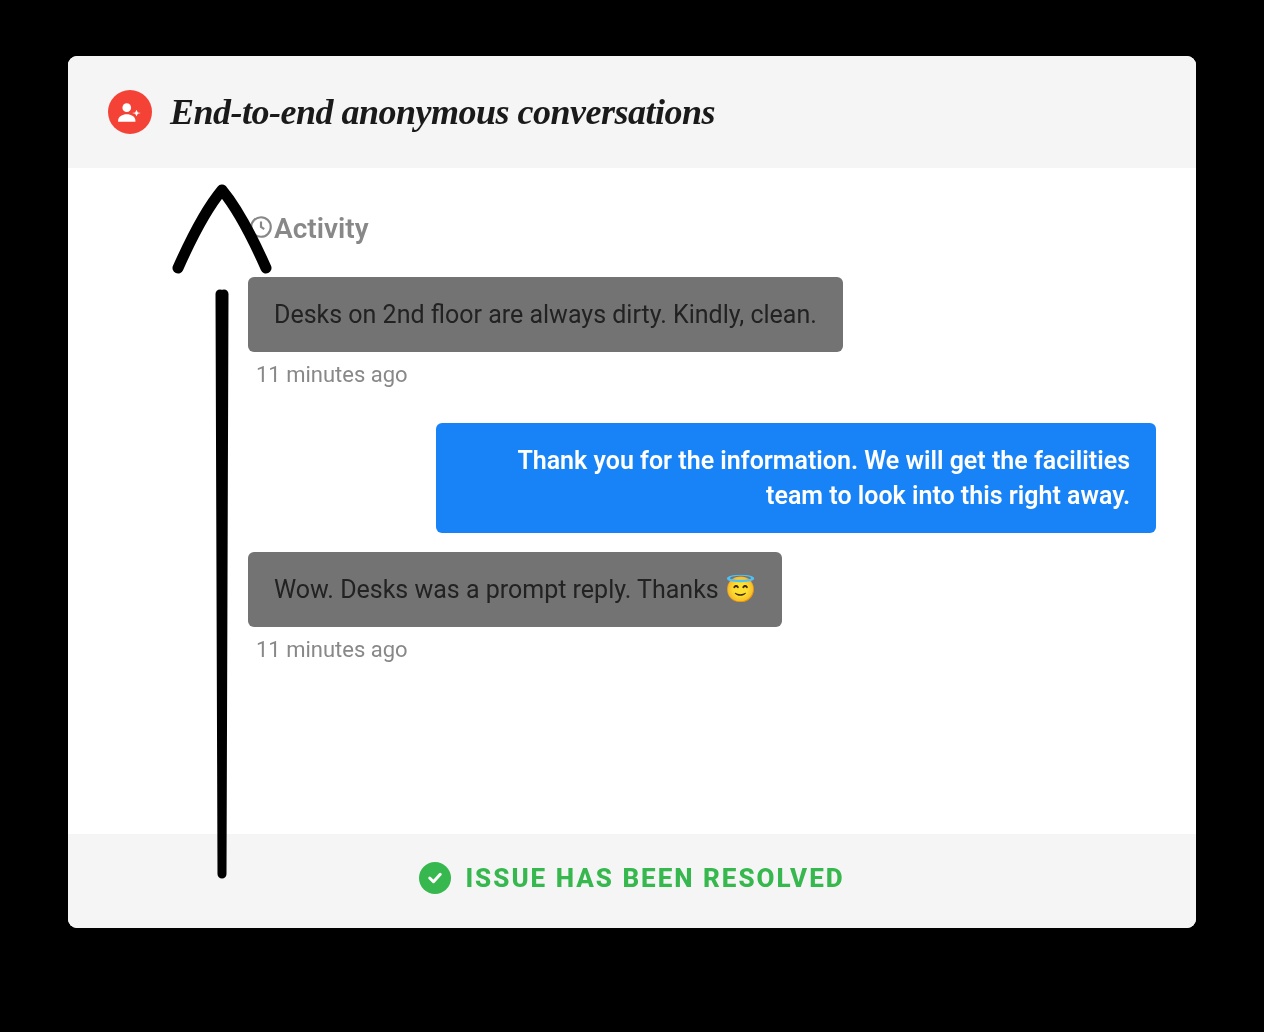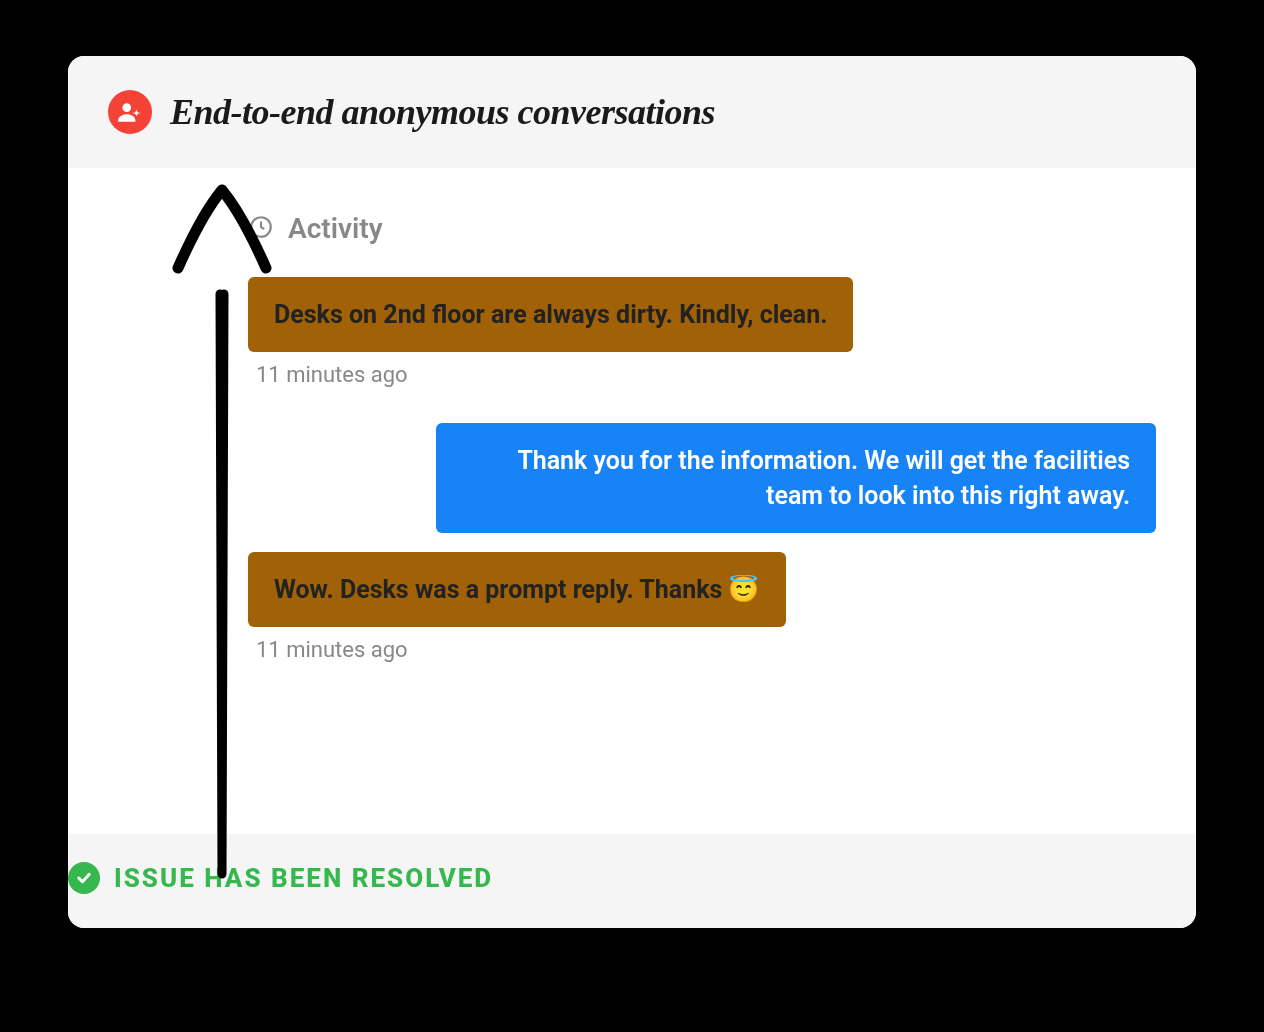--- a/index.html
+++ b/index.html
@@ -10,21 +10,21 @@
       font-family: -apple-system, BlinkMacSystemFont, "Segoe UI", Roboto, "Helvetica Neue", Arial, sans-serif;
       position: relative;
     }
     .card {
       position: absolute;
       top: 56px;
       left: 68px;
       width: 1128px;
       height: 872px;
       background: #fff;
-      border-radius: 16px;
+      border-radius: 9px;
       box-shadow: 0 6px 20px rgba(0,0,0,0.35);
       overflow: hidden;
       display: flex;
       flex-direction: column;
     }
     .card-header {
       background: #f5f5f5;
       padding: 34px 40px 34px 40px;
       display: flex;
       align-items: center;
@@ -50,40 +50,39 @@
     }
     .card-body {
       flex: 1;
       background: #fff;
       padding: 44px 40px 20px 180px;
       position: relative;
     }
     .activity-row {
       display: flex;
       align-items: center;
-      gap: 14px;
       margin-bottom: 32px;
     }
     .activity-label {
       font-size: 28px;
       font-weight: 600;
       color: #888;
     }
     .msg {
       display: inline-block;
       padding: 20px 26px;
       border-radius: 6px;
       font-size: 25px;
       line-height: 1.4;
       max-width: 720px;
     }
     .msg-left {
-      background: #a16207;
+      background: #737373;
       color: #222;
-      font-weight: 700;
+      font-weight: 400;
     }
     .msg-right {
       background: #1883f7;
       color: #fff;
       font-weight: 600;
       text-align: right;
     }
     .row-left { text-align: left; margin-bottom: 10px; }
     .row-right { text-align: right; margin-bottom: 19px; }
     .timestamp {
@@ -91,20 +90,21 @@
       color: #888;
       margin: 10px 0 36px 8px;
     }
     .ts-left { text-align: left; }
     .ts-right { text-align: right; padding-right: 6px; }
     .card-footer {
       background: #f5f5f5;
       padding: 28px 0 34px 0;
       display: flex;
       align-items: center;
+      justify-content: center;
       gap: 14px;
     }
     .resolved-text {
       color: #36b84e;
       font-weight: 800;
       font-size: 26px;
       letter-spacing: 2px;
     }
     .check-icon {
       width: 32px;

